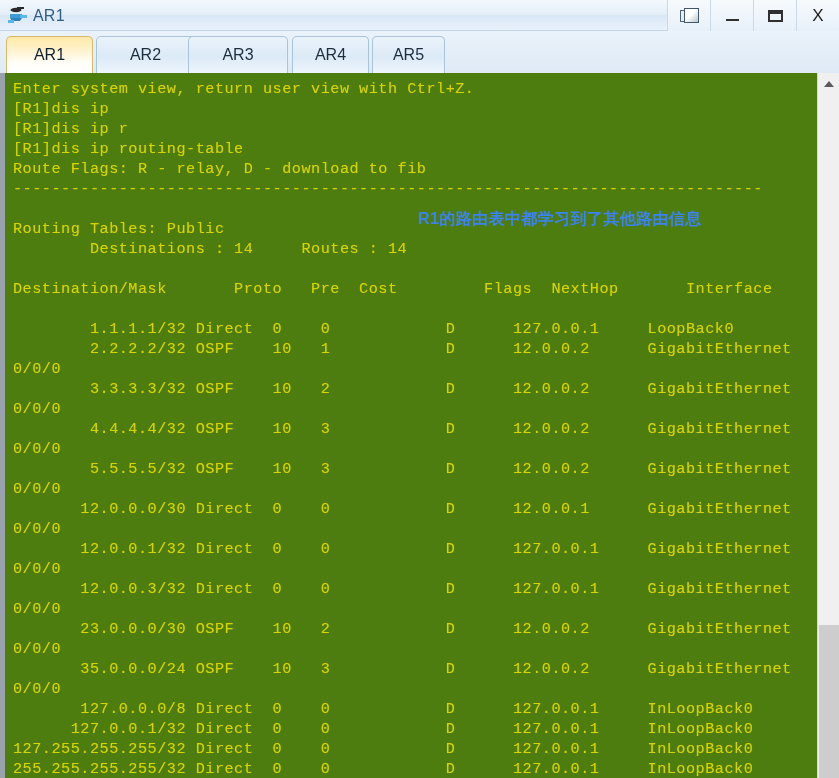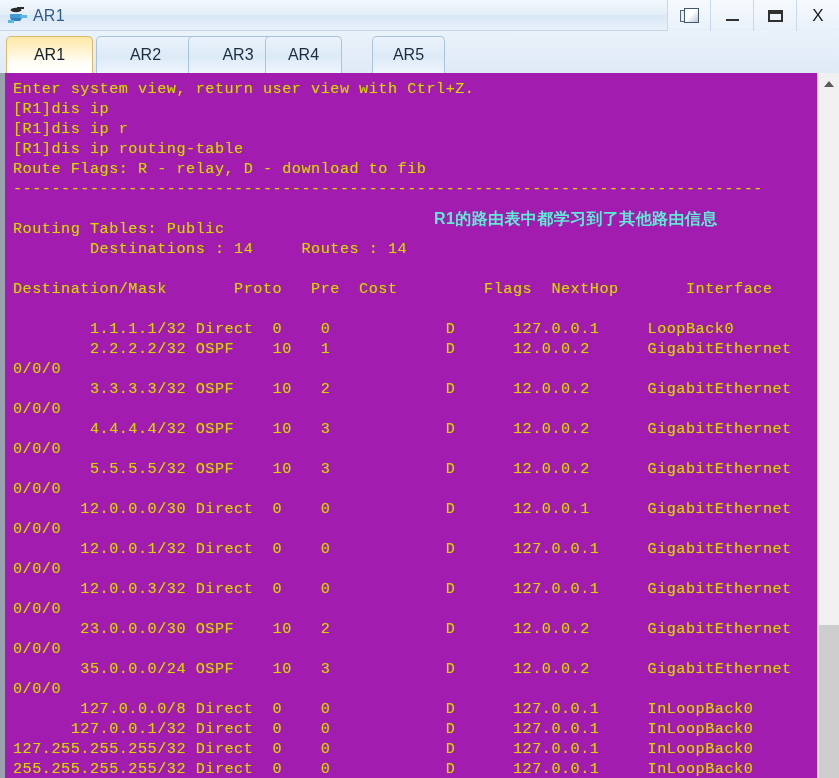--- a/index.html
+++ b/index.html
@@ -155,21 +155,21 @@
     background: #000000;
     box-sizing: border-box;
     border-left: 5px solid #9aa3ad;
     overflow: hidden;
   }
   .term-inner {
     position: absolute;
     left: 0; top: 0;
     width: 812px;
     height: 705px;
-    background: #a21caf;
+    background: #4d7c0f;
     overflow: hidden;
   }
   pre.console {
     margin: 0;
     padding: 6px 0 0 8px;
     font-family: "Liberation Mono", "DejaVu Sans Mono", monospace;
     font-size: 15.2px;
     line-height: 20px;
     color: #d4d400;
     letter-spacing: 0.5px;
@@ -178,24 +178,23 @@
   }
 
   
   .annotation {
     position: absolute;
     left: 413px;
     top: 136px;
     font-family: "Liberation Sans", sans-serif;
     font-size: 16px;
     font-weight: bold;
-    color: #5eead4;
+    color: #3b82f6;
     letter-spacing: 0.4px;
     white-space: nowrap;
-    margin-left: 16px;
   }
 
   
   .scrollbar {
     position: absolute;
     right: 0; top: 73px;
     width: 22px;
     height: 705px;
     background: #f0f0f0;
     border-left: 1px solid #d6d6d6;
@@ -274,21 +273,21 @@
   <div class="tabstrip">
     <div class="tab active" style="left:6px;width:87px;">
       <span>AR1</span>
     </div>
     <div class="tab" style="left:96px;width:99px;">
       <span>AR2</span>
     </div>
     <div class="tab" style="left:188px;width:100px;">
       <span>AR3</span>
     </div>
-    <div class="tab" style="left:265px;width:77px;">
+    <div class="tab" style="left:292px;width:77px;">
       <span>AR4</span>
     </div>
     <div class="tab" style="left:372px;width:73px;">
       <span>AR5</span>
     </div>
   </div>
 
   <div class="terminal">
     <div class="term-inner">
       <pre class="console" id="console-text">Enter system view, return user view with Ctrl+Z.

